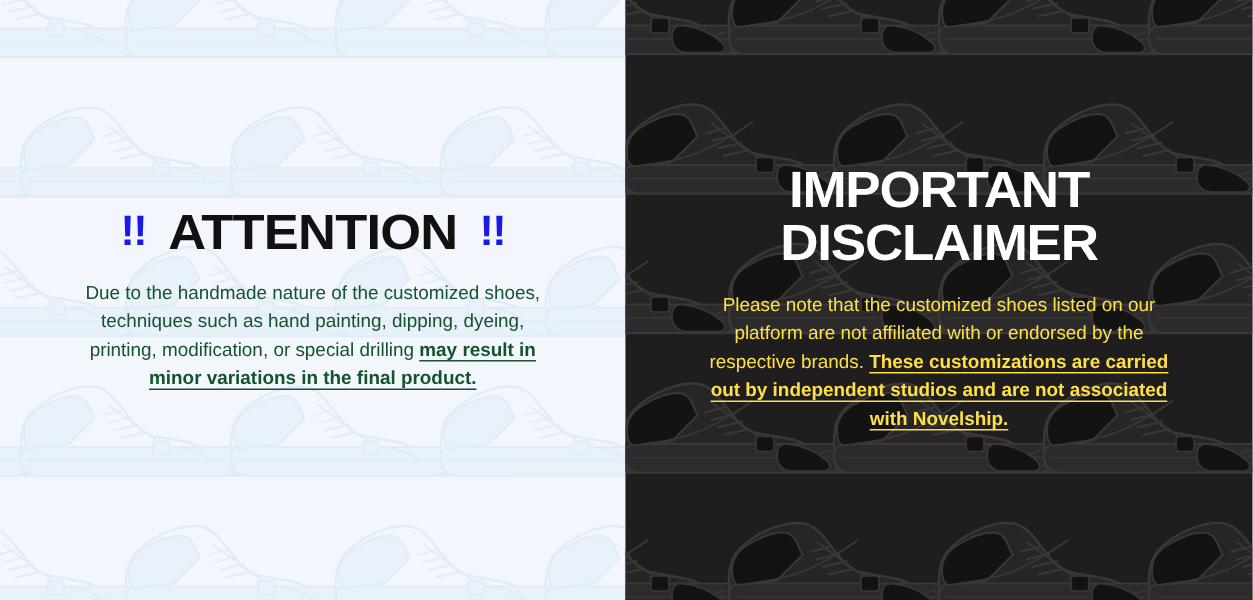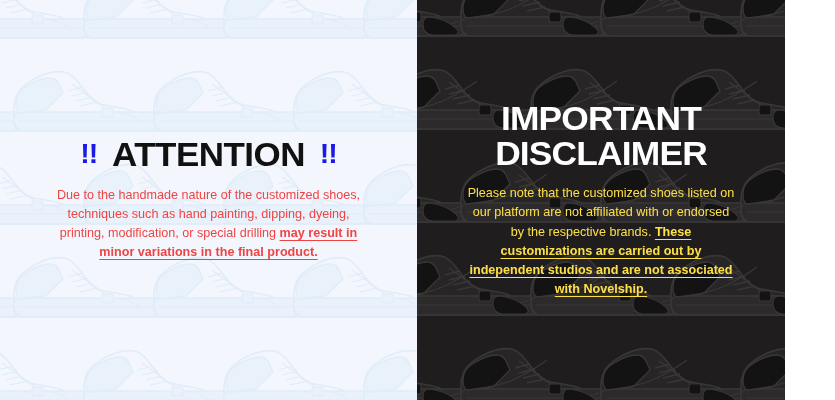--- a/index.html
+++ b/index.html
@@ -18,21 +18,21 @@
   
   .panel {
     position:relative;
     height:400px;
     overflow:hidden;
     display:flex;
     align-items:center;
     justify-content:center;
   }
   .panel-left  { width:417px; background:#f3f7fd; }
-  .panel-right { width:368px; background:#1f1d1d; }
+  .panel-right { width:418px; background:#1f1d1d; }
 
   .pattern {
     position:absolute;
     inset:0;
     width:100%;
     height:100%;
     pointer-events:none;
   }
   .panel-left  .pattern { opacity:.55; }
   .panel-right .pattern { opacity:1; }
@@ -79,21 +79,21 @@
     transform:scaleX(1.04);
   }
   .heading-right .hl { display:block; }
 
   
   .body-copy {
     font-size:12.6px;
     line-height:1.52;
     font-weight:400;
   }
-  .copy-left  { color:#ef4444; padding:0 28px; }
+  .copy-left  { color:#14532d; padding:0 28px; }
   .copy-right { color:#fde047; padding:0 22px; }
   .emph {
     font-weight:700;
     text-decoration:underline;
     text-underline-offset:2.5px;
     text-decoration-thickness:1.4px;
   }
 </style>
 </head>
 <body>

